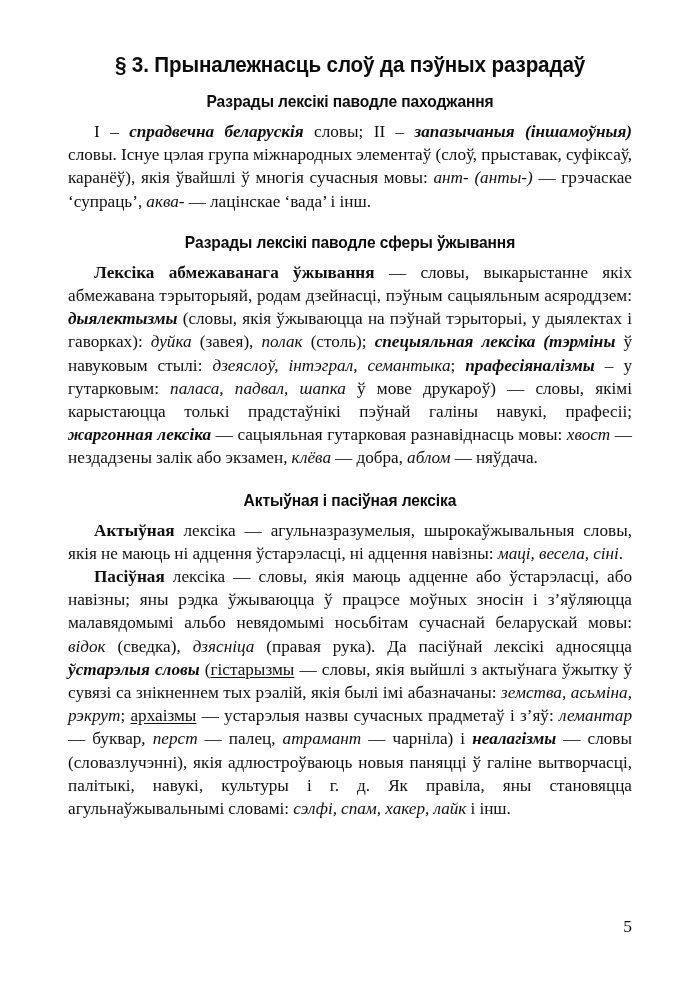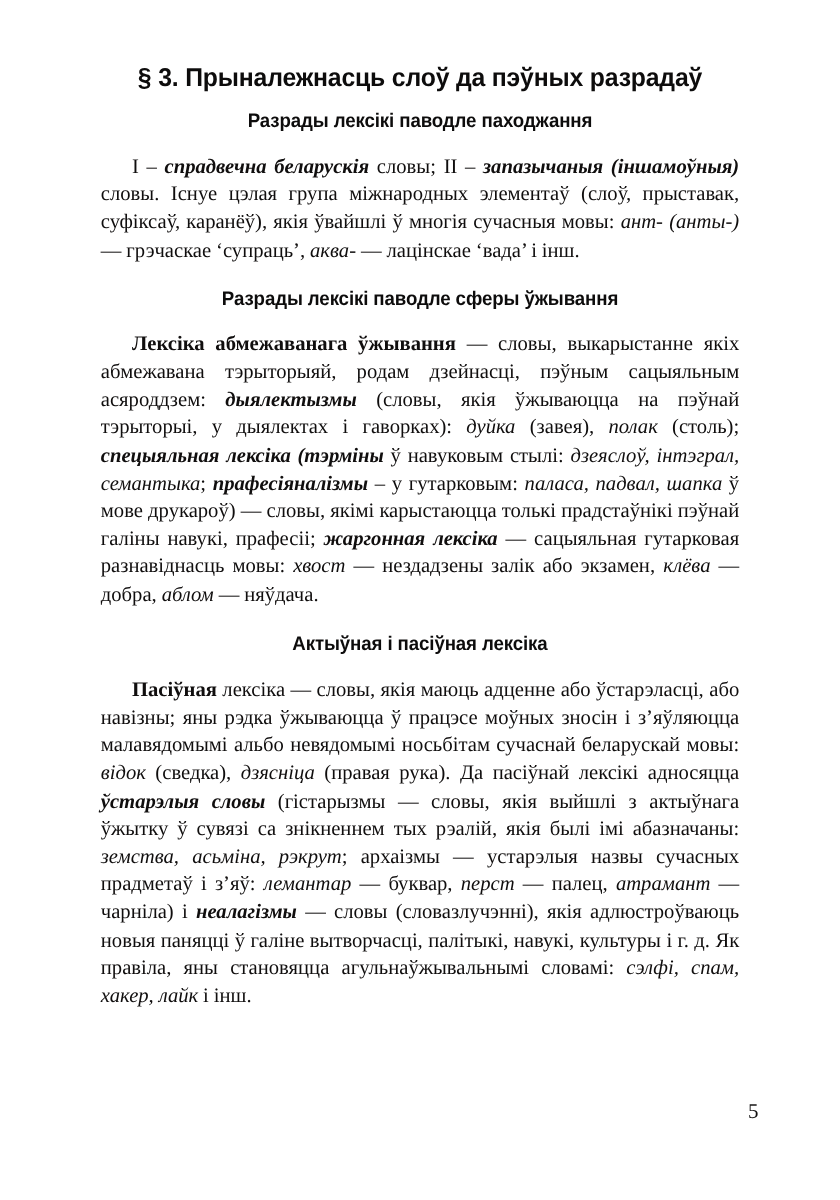--- a/index.html
+++ b/index.html
@@ -65,33 +65,33 @@
   h2.section-title.spaced-top2 {
     margin-top: 20px;
   }
 
   
   p.body {
     font-size: 17.2px;
     line-height: 23.2px;
     text-align: justify;
     text-justify: inter-word;
-    margin: 16px;
+    margin: 0;
     text-indent: 26px;
     hyphens: manual;
     word-spacing: -0.2px;
   }
   p.body + p.body {
     margin-top: 0;
   }
 
   b, .b { font-weight: bold; }
   i, .i { font-style: italic; }
   .bi { font-weight: bold; font-style: italic; }
-  .u  { text-underline-offset: 2px; }
+  .u  { text-decoration: underline; text-underline-offset: 2px; }
 
   
   .page-number {
     position: absolute;
     right: 68px;
     top: 916px;
     font-size: 17.5px;
     line-height: 20px;
     font-family: "Liberation Serif", "DejaVu Serif", serif;
     color: #111010;
@@ -106,18 +106,19 @@
 
     <h1 class="chapter-title">§ 3. Прыналежнасць слоў да пэўных разрадаў</h1>
 
     <h2 class="section-title">Разрады лексікі паводле паходжання</h2>
     <p class="body"><span>I – </span><span class="bi">спрадвечна беларускія</span><span> словы; II – </span><span class="bi">запазычаныя (іншамоўныя)</span><span> словы. Існуе цэлая група міжнародных элементаў (слоў, прыставак, суфіксаў, каранёў), якія ўвайшлі ў многія сучасныя мовы: </span><span class="i">ант- (ан­ты-)</span><span> — грэчаскае ‘супраць’, </span><span class="i">аква-</span><span> — лацінскае ‘вада’ і інш.</span></p>
 
     <h2 class="section-title spaced-top">Разрады лексікі паводле сферы ўжывання</h2>
     <p class="body"><span class="b">Лексіка абмежаванага ўжывання</span><span> — словы, выкарыстанне якіх абмежавана тэрыторыяй, родам дзейнасці, пэўным сацыяльным асяроддзем: </span><span class="bi">дыялектызмы</span><span> (словы, якія ўжываюцца на пэўнай тэрыторыі, у дыялектах і гаворках): </span><span class="i">дуйка</span><span> (завея), </span><span class="i">полак</span><span> (столь); </span><span class="bi">спецыяльная лексіка (тэрміны</span><span> ў навуковым стылі: </span><span class="i">дзеяслоў, інтэграл, семантыка</span><span>; </span><span class="bi">прафесіяналізмы</span><span> – у гутарковым: </span><span class="i">паласа, падвал, шапка</span><span> ў мове друкароў) — словы, якімі карыстаюцца толькі прадстаўнікі пэўнай галіны навукі, прафесіі; </span><span class="bi">жаргонная лексіка</span><span> — сацыяльная гутарковая разнавіднасць мовы: </span><span class="i">хвост</span><span> — нездадзены залік або экзамен, </span><span class="i">клёва</span><span> — добра, </span><span class="i">аблом</span><span> — няўдача.</span></p>
 
     <h2 class="section-title spaced-top2">Актыўная і пасіўная лексіка</h2>
+    <p class="body"><span class="b">Актыўная</span><span> лексіка — агульназразумелыя, шырокаўжывальныя словы, якія не маюць ні адцення ўстарэласці, ні адцення навізны: </span><span class="i">маці, весела, сіні</span><span>.</span></p>
     <p class="body"><span class="b">Пасіўная</span><span> лексіка — словы, якія маюць адценне або ўстарэласці, або навізны; яны рэдка ўжываюцца ў працэсе моўных зносін і з’яўляюцца малавядомымі альбо невядомымі носьбітам сучаснай беларускай мовы: </span><span class="i">відок</span><span> (сведка), </span><span class="i">дзясніца</span><span> (правая рука). Да пасіўнай лексікі адносяцца </span><span class="bi">ўстарэлыя словы</span><span> (</span><span class="u">гістарызмы</span><span> — словы, якія выйшлі з актыўнага ўжытку ў сувязі са знікненнем тых рэалій, якія былі імі абазначаны: </span><span class="i">земства, асьміна, рэкрут</span><span>; </span><span class="u">архаізмы</span><span> — устарэлыя назвы сучасных прадметаў і з’яў: </span><span class="i">лемантар</span><span> — буквар, </span><span class="i">перст</span><span> — палец, </span><span class="i">атрамант</span><span> — чарніла) і </span><span class="bi">неалагізмы</span><span> — словы (словазлучэнні), якія адлюстроўваюць новыя паняцці ў галіне вытворчасці, палітыкі, навукі, культуры і г. д. Як правіла, яны становяцца агульнаўжывальнымі словамі: </span><span class="i">сэлфі, спам, хакер, лайк</span><span> і інш.</span></p>
 
   </div>
 
   <div class="page-number">5</div>
 </div>
 
 </body></html>

